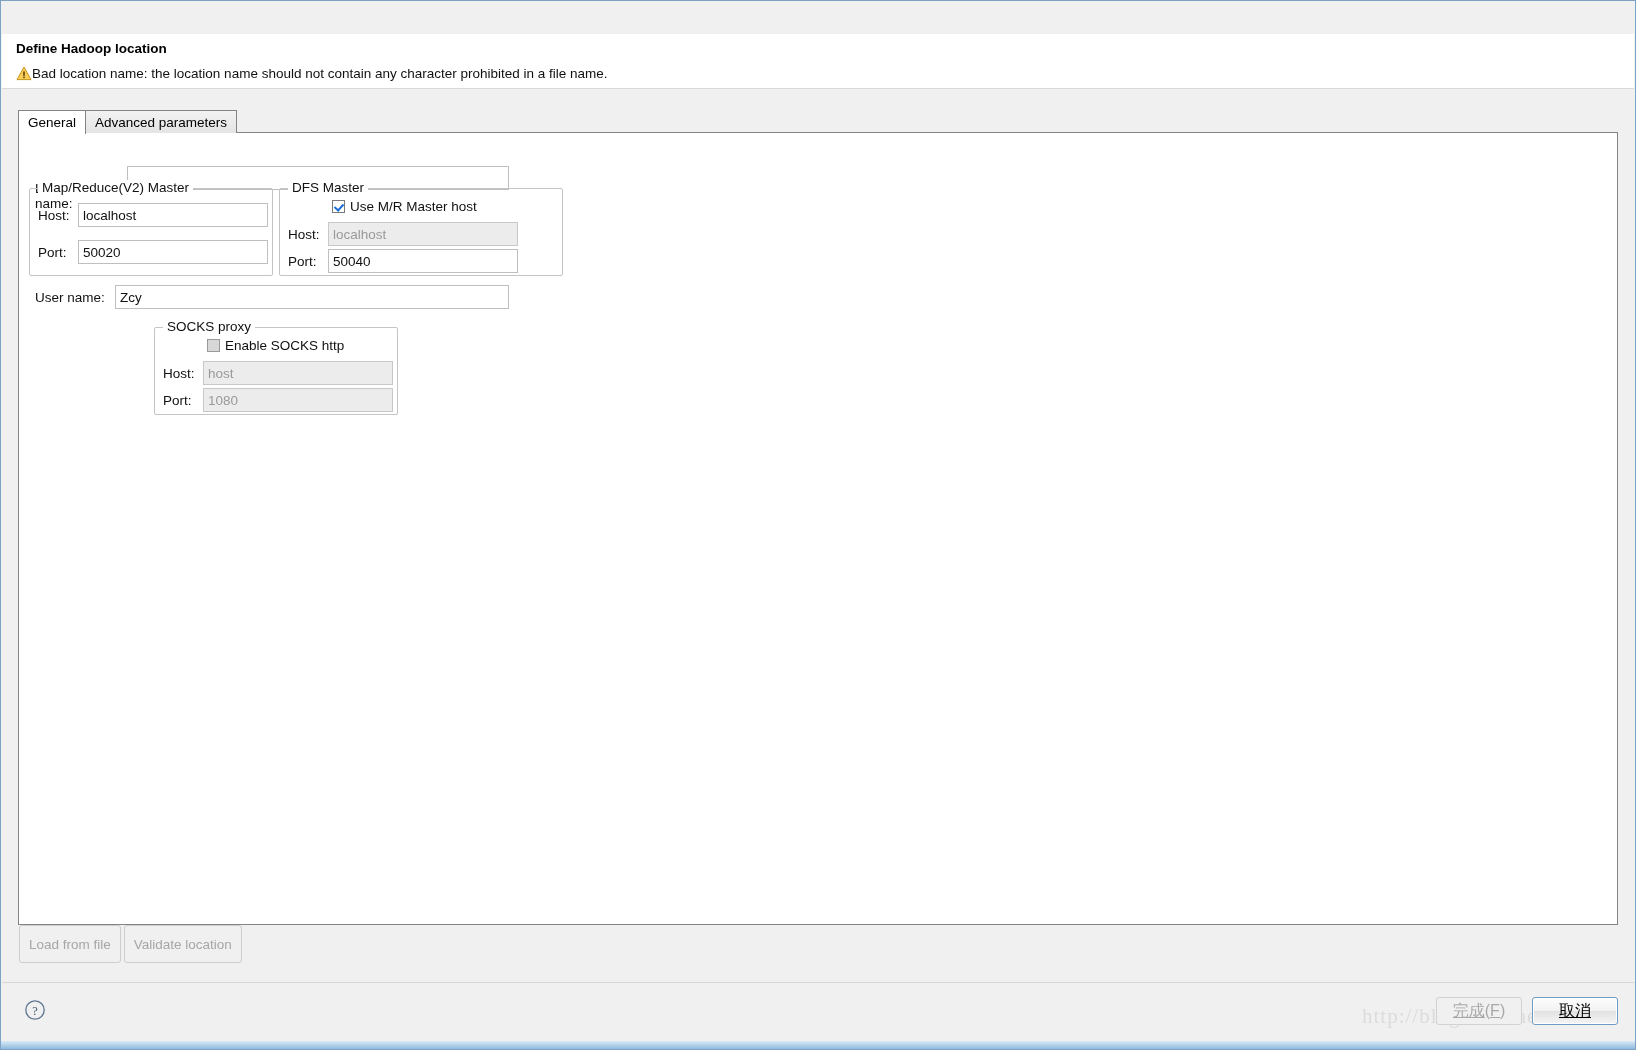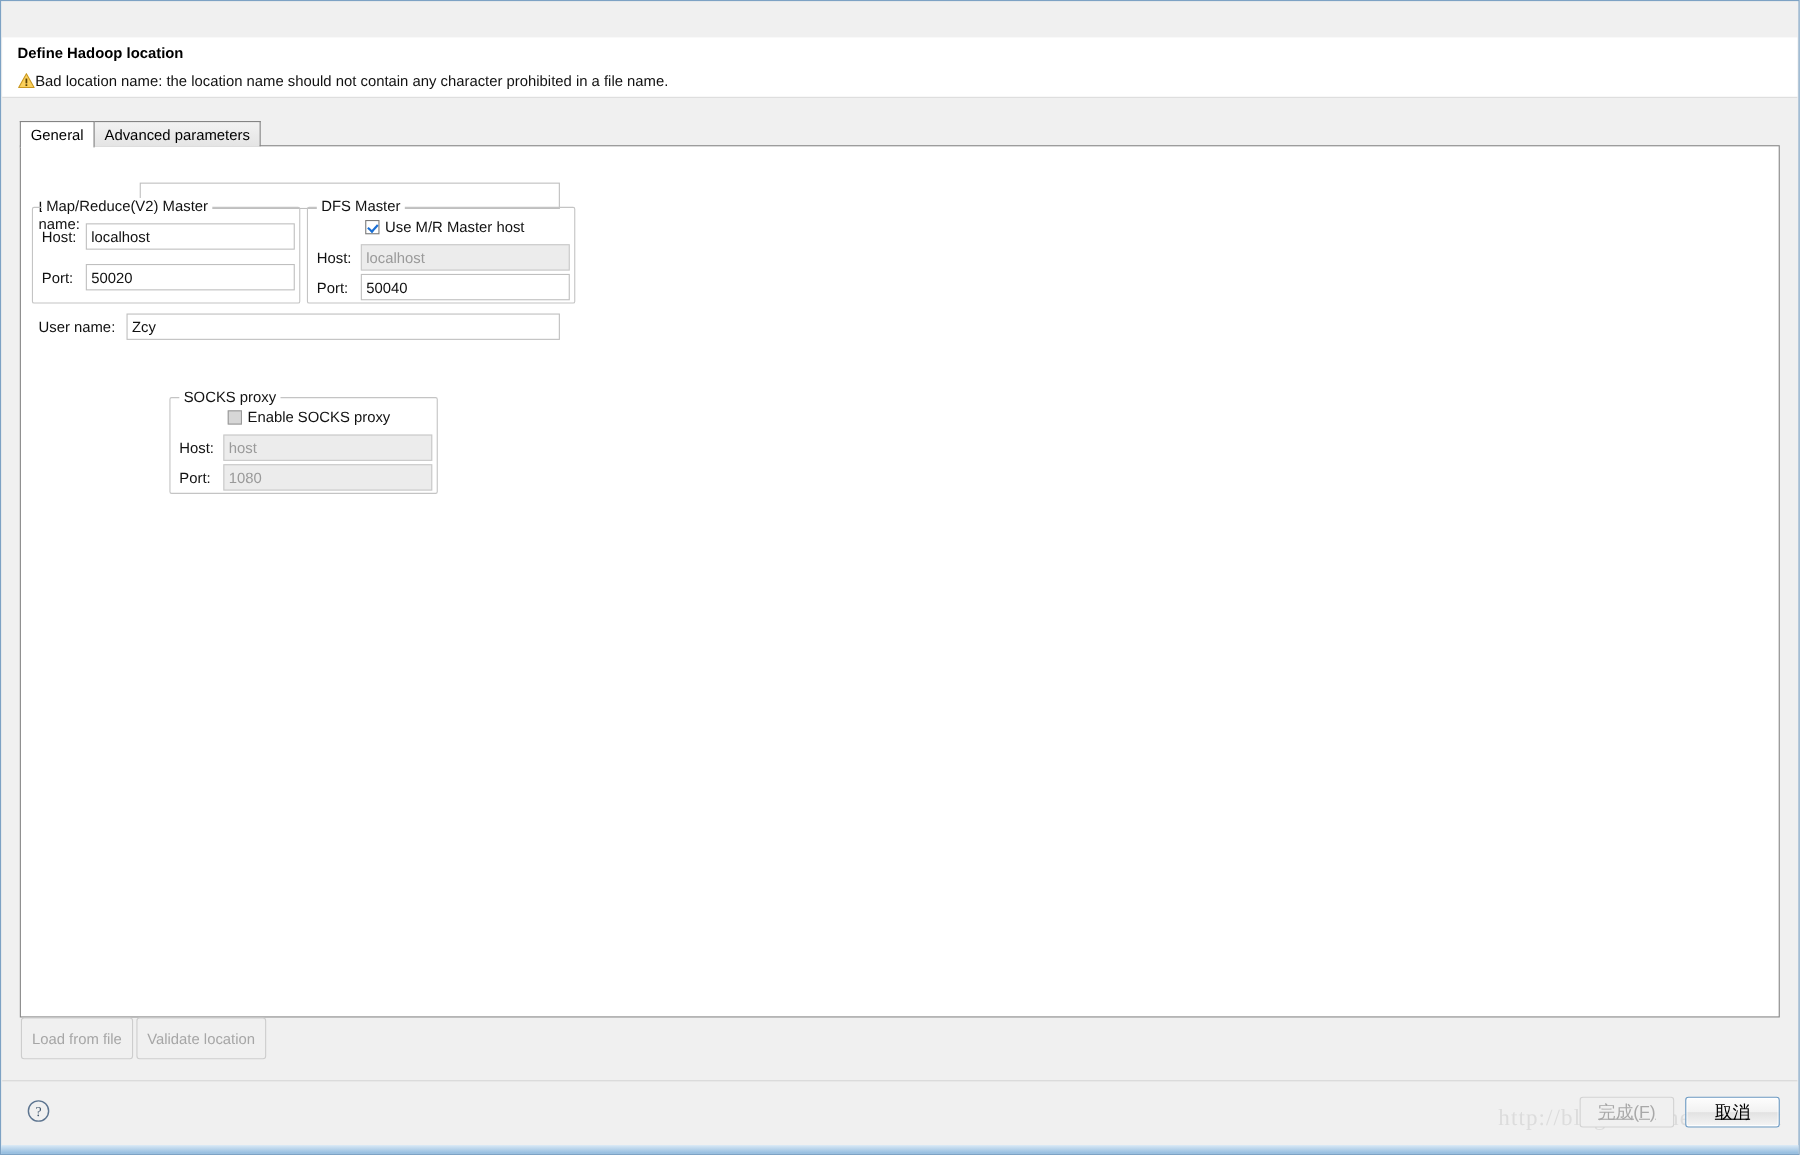--- a/index.html
+++ b/index.html
@@ -281,21 +281,21 @@
           <span class="lbl" style="width:40px;">Host:</span>
           <input class="txt" type="text" style="width: 190px;" value="localhost">
         </div>
 
         <div class="row" style="left:8px; top:51px;">
           <span class="lbl" style="width:40px;">Port:</span>
           <input class="txt" type="text" style="width: 190px;" value="50020">
         </div>
       </div>
 
-      <div class="group" style="left:260px; top:55px; width:244px; height:88px;">
+      <div class="group" style="left:260px; top:55px; width:284px; height:88px;">
         <span class="group-title">DFS Master</span>
 
         <div class="cb-wrap" style="position:absolute; left:9px; top:10px;">
           <span class="cbox checked"></span>
           <span class="cb-label">Use M/R Master host</span>
         </div>
 
         <div class="row" style="left:8px; top:33px;">
           <span class="lbl" style="width:40px;">Host:</span>
           <input class="txt disabled" type="text" disabled="" style="width: 190px;" value="localhost">
@@ -305,26 +305,26 @@
           <span class="lbl" style="width:40px;">Port:</span>
           <input class="txt" type="text" style="width: 190px;" value="50040">
         </div>
       </div>
 
       <div class="row" style="left:16px; top:152px;">
         <span class="lbl" style="width:78px;">User name:</span>
         <input class="txt" type="text" style="width: 394px; margin-left: 2px;" value="Zcy">
       </div>
 
-      <div class="group" style="left:135px; top:194px; width:244px; height:88px;margin-top:34px;">
+      <div class="group" style="left:135px; top:194px; width:244px; height:88px;">
         <span class="group-title">SOCKS proxy</span>
 
         <div class="cb-wrap" style="position:absolute; left:9px; top:10px;">
           <span class="cbox disabled"></span>
-          <span class="cb-label">Enable SOCKS proxy</span>
+          <span class="cb-label">Enable SOCKS http</span>
         </div>
 
         <div class="row" style="left:8px; top:33px;">
           <span class="lbl" style="width:40px;">Host:</span>
           <input class="txt disabled" type="text" disabled="" style="width: 190px;" value="host">
         </div>
 
         <div class="row" style="left:8px; top:60px;">
           <span class="lbl" style="width:40px;">Port:</span>
           <input class="txt disabled" type="text" disabled="" style="width: 190px;" value="1080">

